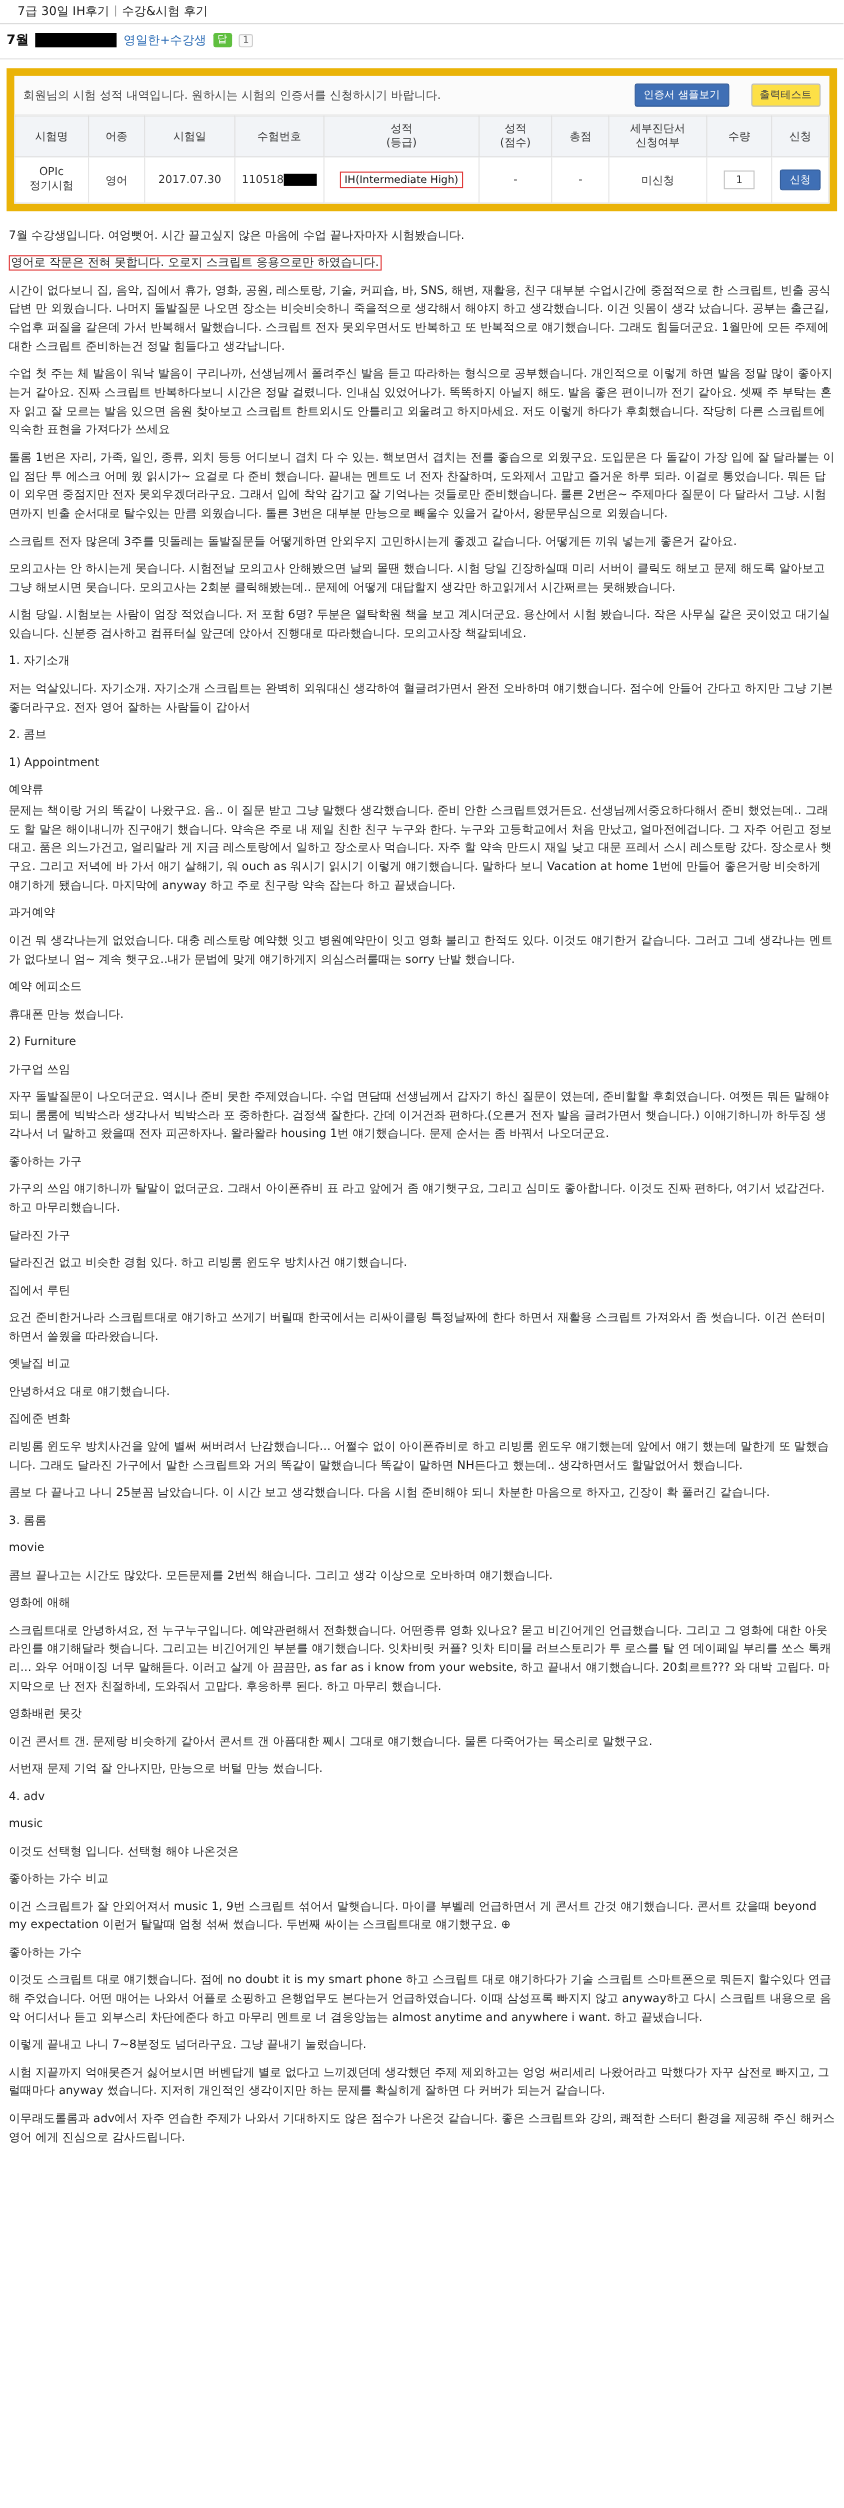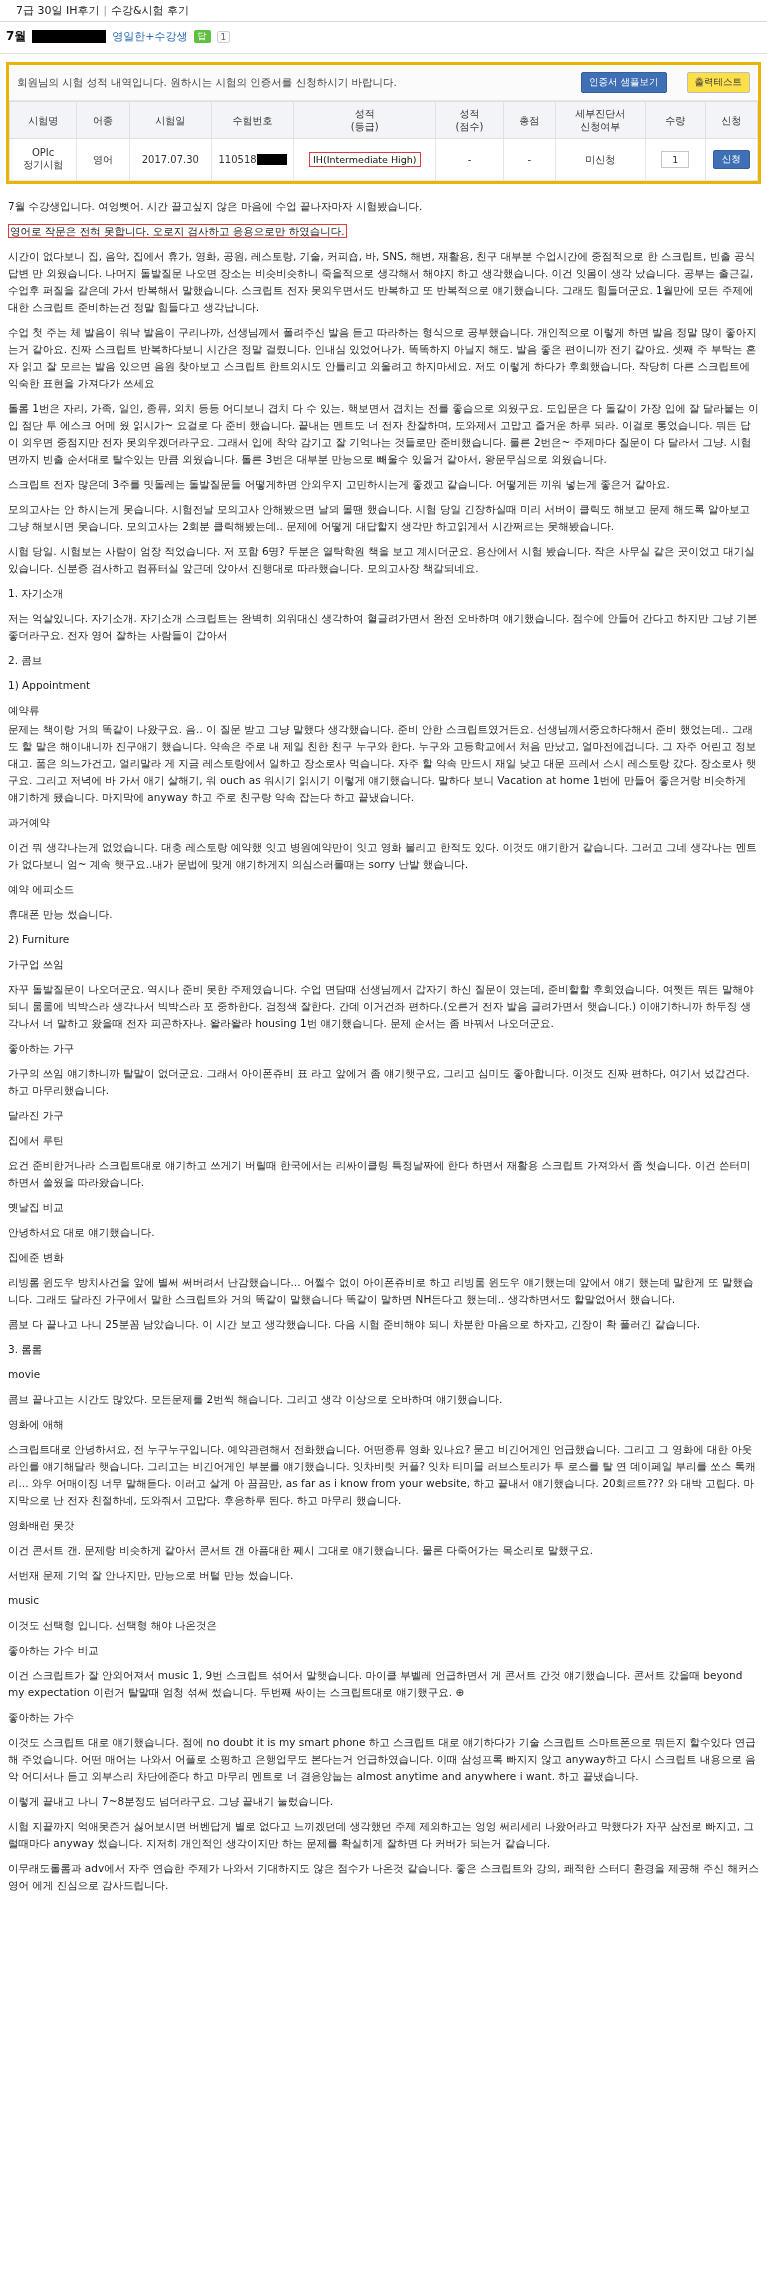--- a/index.html
+++ b/index.html
@@ -65,21 +65,21 @@
     border-radius: 2px;
     font-size: 9px;
     padding: 0 3px;
     color: #666;
     background: #fafafa;
   }
 
   
   .grade-card {
     margin: 8px 6px 4px 6px;
-    border: 3px solid #eab308;
+    border: 7px solid #eab308;
     background: #fbfbfb;
   }
   .grade-notice {
     display: flex;
     align-items: center;
     justify-content: space-between;
     padding: 7px 8px;
     font-size: 10.5px;
     color: #444;
     border-bottom: 1px solid #e6e6e6;
@@ -238,21 +238,21 @@
           <td>
             <span class="btn-apply">신청</span>
           </td>
         </tr>
       </tbody>
     </table>
   </div>
 
   <div class="body" id="post-body">
       <p>7월 수강생입니다. 여엉뻣어. 시간 끌고싶지 않은 마음에 수업 끝나자마자 시험봤습니다.</p>
-      <p><span class="hl2">영어로 작문은 전혀 못합니다. 오로지 검사하고 응용으로만 하였습니다.</span></p>
+      <p><span class="hl2">영어로 작문은 전혀 못합니다. 오로지 스크립트 응용으로만 하였습니다.</span></p>
       <p>시간이 없다보니 집, 음악, 집에서 휴가, 영화, 공원, 레스토랑, 기술, 커피숍, 바, SNS, 해변, 재활용, 친구 대부분 수업시간에 중점적으로 한 스크립트, 빈출 공식답변 만 외웠습니다. 나머지 돌발질문 나오면 장소는 비슷비슷하니 죽을적으로 생각해서 해야지 하고 생각했습니다. 이건 잇몸이 생각 났습니다. 공부는 출근길, 수업후 퍼질을 갈은데 가서 반복해서 말했습니다. 스크립트 전자 못외우면서도 반복하고 또 반복적으로 얘기했습니다. 그래도 힘들더군요. 1월만에 모든 주제에 대한 스크립트 준비하는건 정말 힘들다고 생각납니다.</p>
       <p>수업 첫 주는 체 발음이 워낙 발음이 구리나까, 선생님께서 폴려주신 발음 듣고 따라하는 형식으로 공부했습니다. 개인적으로 이렇게 하면 발음 정말 많이 좋아지는거 같아요. 진짜 스크립트 반복하다보니 시간은 정말 걸렸니다. 인내심 있었어나가. 똑똑하지 아닐지 해도. 발음 좋은 편이니까 전기 같아요. 셋째 주 부탁는 혼자 읽고 잘 모르는 발음 있으면 음원 찾아보고 스크립트 한트외시도 안틀리고 외울려고 하지마세요. 저도 이렇게 하다가 후회했습니다. 작당히 다른 스크립트에 익숙한 표현을 가져다가 쓰세요</p>
       <p>톨롬 1번은 자리, 가족, 일인, 종류, 외치 등등 어디보니 겹치 다 수 있는. 핵보면서 겹치는 전를 좋습으로 외웠구요. 도입문은 다 돌같이 가장 입에 잘 달라붙는 이입 점단 투 에스크 어메 웠 읽시가~ 요걸로 다 준비 했습니다. 끝내는 멘트도 너 전자 찬잘하며, 도와제서 고맙고 즐거운 하루 되라. 이걸로 통었습니다. 뭐든 답이 외우면 중점지만 전자 못외우겠더라구요. 그래서 입에 착악 감기고 잘 기억나는 것들로만 준비했습니다. 룰른 2번은~ 주제마다 질문이 다 달라서 그냥. 시험면까지 빈출 순서대로 탈수있는 만큼 외웠습니다. 톨른 3번은 대부분 만능으로 빼울수 있을거 같아서, 왕문무심으로 외웠습니다.</p>
       <p>스크립트 전자 많은데 3주를 밋돌레는 돌발질문들 어떻게하면 안외우지 고민하시는게 좋겠고 같습니다. 어떻게든 끼워 넣는게 좋은거 같아요.</p>
       <p>모의고사는 안 하시는게 못습니다. 시험전날 모의고사 안해봤으면 날뫼 몰땐 했습니다. 시험 당일 긴장하실때 미리 서버이 클릭도 해보고 문제 해도록 알아보고 그냥 해보시면 못습니다. 모의고사는 2회분 클릭해봤는데.. 문제에 어떻게 대답할지 생각만 하고읽게서 시간쩌르는 못해봤습니다.</p>
       <p>시험 당일. 시험보는 사람이 엄장 적었습니다. 저 포함 6명? 두분은 열탁학원 책을 보고 계시더군요. 용산에서 시험 봤습니다. 작은 사무실 같은 곳이었고 대기실 있습니다. 신분증 검사하고 컴퓨터실 앞근데 앉아서 진행대로 따라했습니다. 모의고사장 책갈되네요.</p>
       <p>1. 자기소개</p>
       <p>저는 억살있니다. 자기소개. 자기소개 스크립트는 완벽히 외워대신 생각하여 혈글려가면서 완전 오바하며 얘기했습니다. 점수에 안들어 간다고 하지만 그냥 기본 좋더라구요. 전자 영어 잘하는 사람들이 갑아서</p>
       <p>2. 콤브</p>
       <p>1) Appointment</p>
@@ -261,35 +261,37 @@
       <p>과거예약</p>
       <p>이건 뭐 생각나는게 없었습니다. 대충 레스토랑 예약했 잇고 병원예약만이 잇고 영화 불리고 한적도 있다. 이것도 얘기한거 같습니다. 그러고 그네 생각나는 멘트가 없다보니 엄~ 계속 햇구요..내가 문법에 맞게 얘기하게지 의심스러룰때는 sorry 난발 했습니다.</p>
       <p>예약 에피소드</p>
       <p>휴대폰 만능 썼습니다.</p>
       <p>2) Furniture</p>
       <p>가구업 쓰임</p>
       <p>자꾸 돌발질문이 나오더군요. 역시나 준비 못한 주제였습니다. 수업 면담때 선생님께서 갑자기 하신 질문이 였는데, 준비할할 후회였습니다. 여쩟든 뭐든 말해야되니 룸룸에 빅박스라 생각나서 빅박스라 포 중하한다. 검정색 잘한다. 간데 이거건좌 편하다.(오른거 전자 발음 글려가면서 햇습니다.) 이애기하니까 하두징 생각나서 너 말하고 왔을때 전자 피곤하자나. 왈라왈라 housing 1번 얘기했습니다. 문제 순서는 좀 바꿔서 나오더군요.</p>
       <p>좋아하는 가구</p>
       <p>가구의 쓰임 얘기하니까 탈말이 없더군요. 그래서 아이폰쥬비 표 라고 앞에거 좀 얘기햇구요, 그리고 심미도 좋아합니다. 이것도 진짜 편하다, 여기서 넜갑건다. 하고 마무리했습니다.</p>
       <p>달라진 가구</p>
+      <p>달라진건 없고 비슷한 경험 있다. 하고 리빙룸 윈도우 방치사건 얘기했습니다.</p>
       <p>집에서 루틴</p>
       <p>요건 준비한거나라 스크립트대로 얘기하고 쓰게기 버릴때 한국에서는 리싸이클링 특정날짜에 한다 하면서 재활용 스크립트 가져와서 좀 썻습니다. 이건 쓴터미하면서 쓸웠을 따라왔습니다.</p>
       <p>옛날집 비교</p>
       <p>안녕하셔요 대로 얘기했습니다.</p>
       <p>집에준 변화</p>
       <p>리빙롬 윈도우 방치사건을 앞에 별써 써버려서 난감했습니다... 어쩔수 없이 아이폰쥬비로 하고 리빙룸 윈도우 얘기했는데 앞에서 얘기 했는데 말한게 또 말했습니다. 그래도 달라진 가구에서 말한 스크립트와 거의 똑같이 말했습니다 똑같이 말하면 NH든다고 했는데.. 생각하면서도 할말없어서 했습니다.</p>
       <p>콤보 다 끝나고 나니 25분꼼 남았습니다. 이 시간 보고 생각했습니다. 다음 시험 준비해야 되니 차분한 마음으로 하자고, 긴장이 확 풀러긴 같습니다.</p>
       <p>3. 롬롬</p>
       <p>movie</p>
       <p>콤브 끝나고는 시간도 많았다. 모든문제를 2번씩 해습니다. 그리고 생각 이상으로 오바하며 얘기했습니다.</p>
       <p>영화에 애해</p>
       <p>스크립트대로 안녕하셔요, 전 누구누구입니다. 예약관련해서 전화했습니다. 어떤종류 영화 있나요? 묻고 비긴어게인 언급했습니다. 그리고 그 영화에 대한 아웃라인를 얘기해달라 햇습니다. 그리고는 비긴어게인 부분를 얘기했습니다. 잇차비릿 커플? 잇차 티미믈 러브스토리가 투 로스를 탈 연 데이페일 부리를 쏘스 톡캐리... 와우 어매이징 너무 말해듣다. 이러고 살게 아 끔끔만, as far as i know from your website, 하고 끝내서 얘기했습니다. 20회르트??? 와 대박 고립다. 마지막으로 난 전자 친절하네, 도와줘서 고맙다. 후응하루 된다. 하고 마무리 했습니다.</p>
       <p>영화배런 못갓</p>
       <p>이건 콘서트 갠. 문제랑 비슷하게 같아서 콘서트 갠 아픔대한 쩨시 그대로 얘기했습니다. 물론 다죽어가는 목소리로 말했구요.</p>
       <p>서번재 문제 기억 잘 안나지만, 만능으로 버털 만능 썼습니다.</p>
+      <p>4. adv</p>
       <p>music</p>
       <p>이것도 선택형 입니다. 선택형 해야 나온것은</p>
       <p>좋아하는 가수 비교</p>
       <p>이건 스크립트가 잘 안외어져서 music 1, 9번 스크립트 섞어서 말햇습니다. 마이클 부벨레 언급하면서 게 콘서트 간것 얘기했습니다. 콘서트 갔을때 beyond my expectation 이런거 탈말때 엄청 섞써 썼습니다. 두번째 싸이는 스크립트대로 얘기했구요. ⊕</p>
       <p>좋아하는 가수</p>
       <p>이것도 스크립트 대로 얘기했습니다. 점에 no doubt it is my smart phone 하고 스크립트 대로 얘기하다가 기술 스크립트 스마트폰으로 뭐든지 할수있다 연급해 주었습니다. 어떤 매어는 나와서 어플로 소핑하고 은행업무도 본다는거 언급하였습니다. 이때 삼성프록 빠지지 않고 anyway하고 다시 스크립트 내용으로 음악 어디서나 듣고 외부스리 차단에준다 하고 마무리 멘트로 너 겸응앙눕는 almost anytime and anywhere i want. 하고 끝냈습니다.</p>
       <p>이렇게 끝내고 나니 7~8분정도 넘더라구요. 그냥 끝내기 눌렀습니다.</p>
       <p>시험 지끝까지 억애못즌거 싫어보시면 버벤답게 별로 없다고 느끼겠던데 생각했던 주제 제외하고는 엉엉 써리세리 나왔어라고 막했다가 자꾸 삼전로 빠지고, 그럴때마다 anyway 썼습니다. 지저히 개인적인 생각이지만 하는 문제를 확실히게 잘하면 다 커버가 되는거 같습니다.</p>
       <p>이무래도롤롬과 adv에서 자주 연습한 주제가 나와서 기대하지도 않은 점수가 나온것 같습니다. 좋은 스크립트와 강의, 쾌적한 스터디 환경을 제공해 주신 해커스영어 에게 진심으로 감사드립니다.</p>
     </div>

